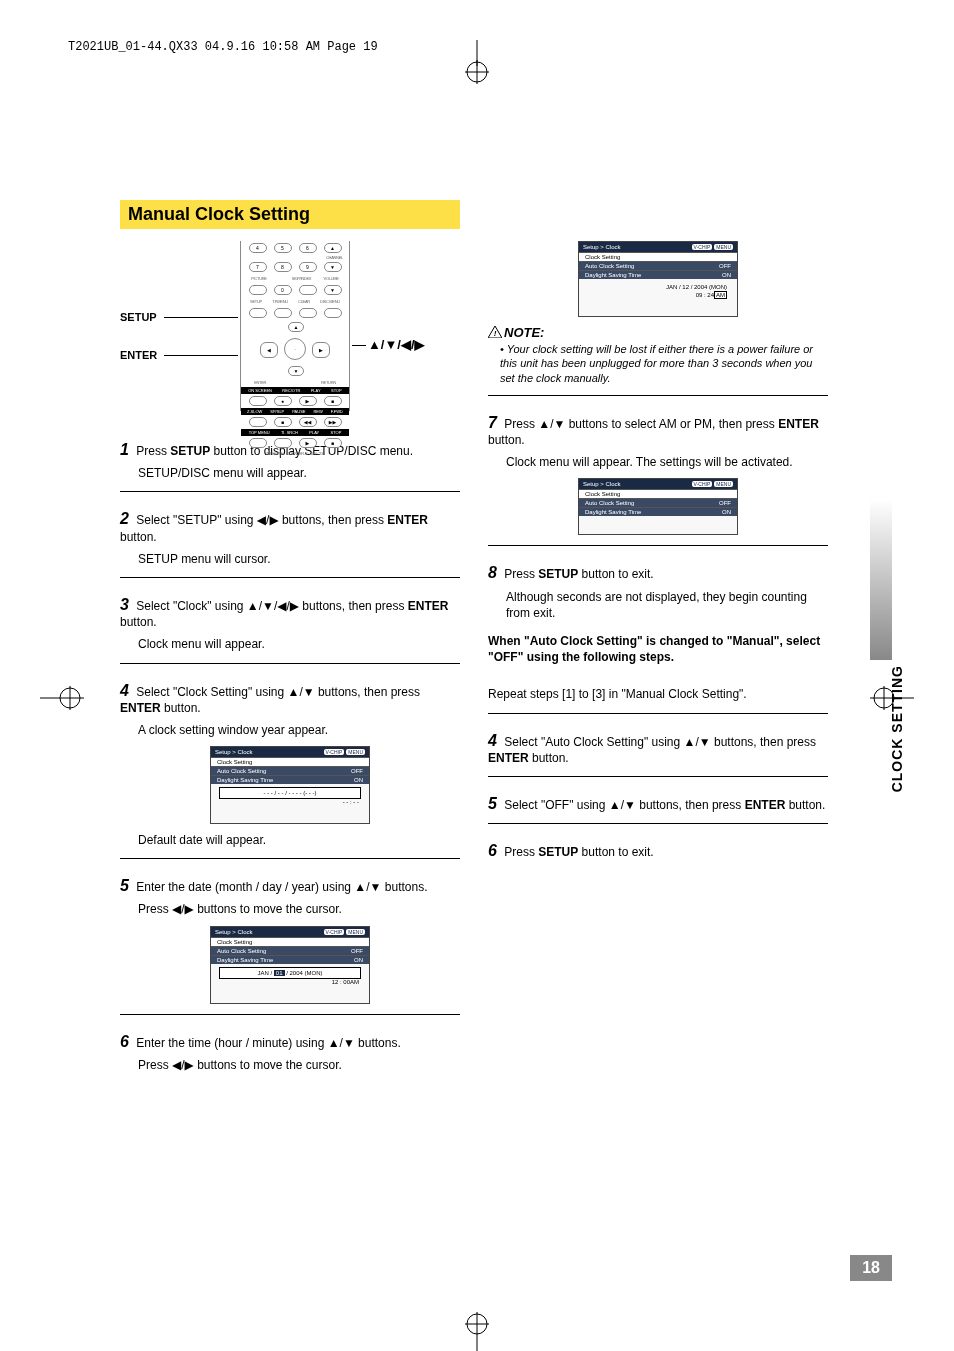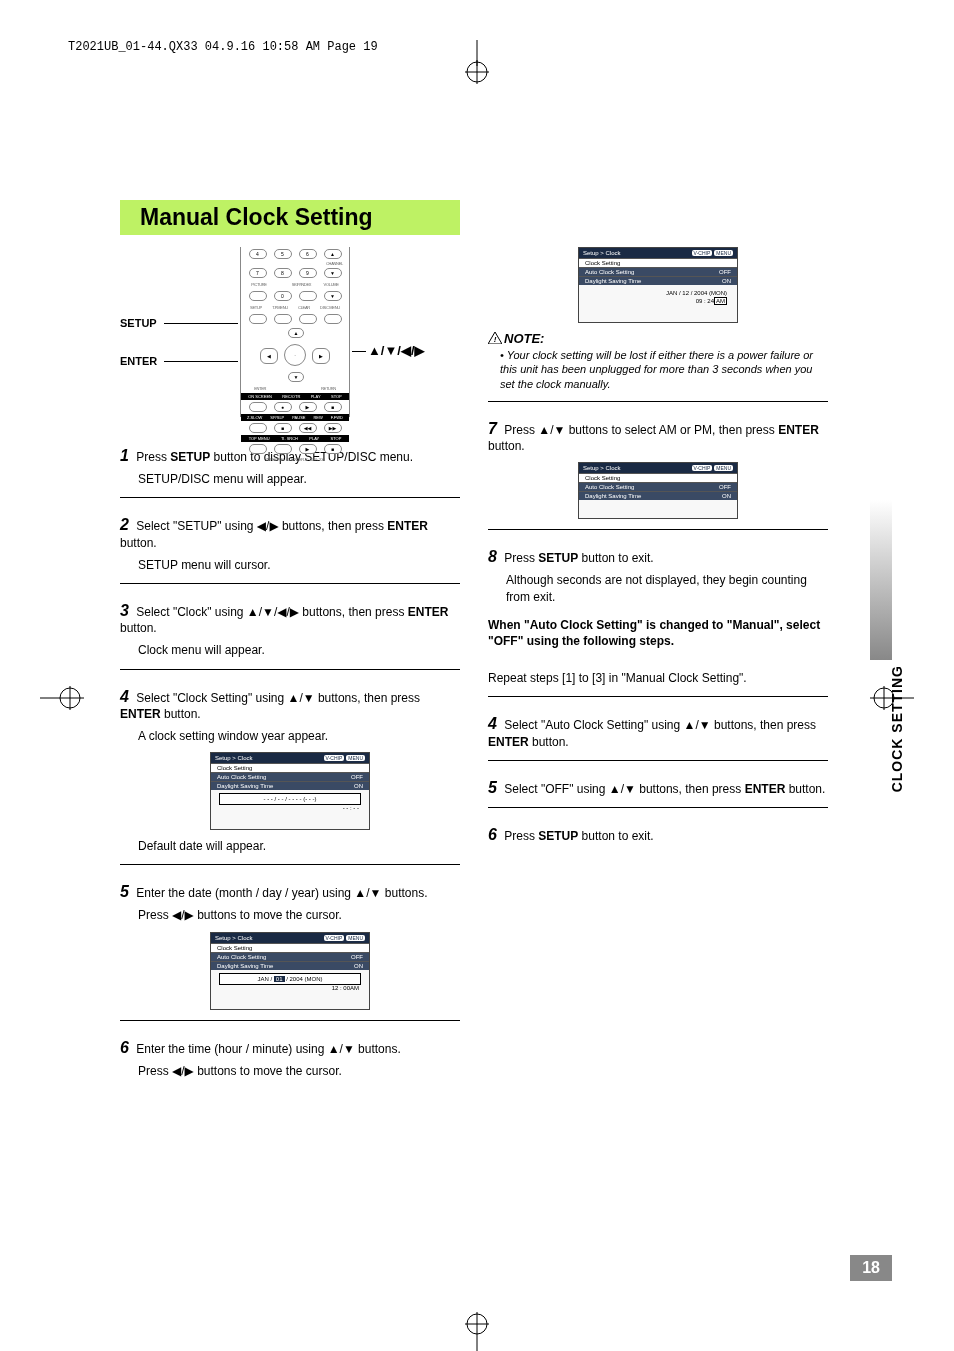--- a/index.html
+++ b/index.html
@@ -25,23 +25,23 @@
   .crop-right { position:absolute; top:676px; left:870px; }
   .crop svg { display:block; }
 
   .page {
     position: absolute;
     top: 200px;
     left: 120px;
     width: 720px;
   }
   .title-bar {
-    background: #bef264;
-    padding: 4px 20px;
-    font-size: 23px;
+    background: #fde047;
+    padding: 4px 8px;
+    font-size: 18px;
     font-weight: bold;
     margin-bottom: 12px;
     width: 340px;
   }
   .two-col { display:flex; gap: 28px; }
   .col-left { width: 340px; }
   .col-right { width: 340px; }
 
   .remote-block { position:relative; height:180px; margin-bottom:12px; }
   .remote-label { position:absolute; font-size:11px; font-weight:bold; }
@@ -401,20 +401,21 @@
               </svg>
           </span><span>NOTE:</span>
         </div>
         <div class="note-body">• Your clock setting will be lost if either there is a power failure or this unit has been unplugged for more than 3 seconds when you set the clock manually.</div>
       </div>
 
       <hr class="step-sep">
       <div class="step">
         <span class="step-num">7</span>
         <span class="instr" id="step7-text">Press ▲/▼ buttons to select AM or PM, then press <b>ENTER</b> button.</span>
+        <p class="followup">Clock menu will appear. The settings will be activated.</p>
       </div>
 
       <div class="osd">
         <div class="osd-head">
             <span>Setup &gt; Clock</span>
             <span class="badges"><span>V-CHIP</span><span>MENU</span></span>
           </div>
         <div id="osd-d-rows">
             <div class="osd-row sel">
               <span>Clock Setting</span>

